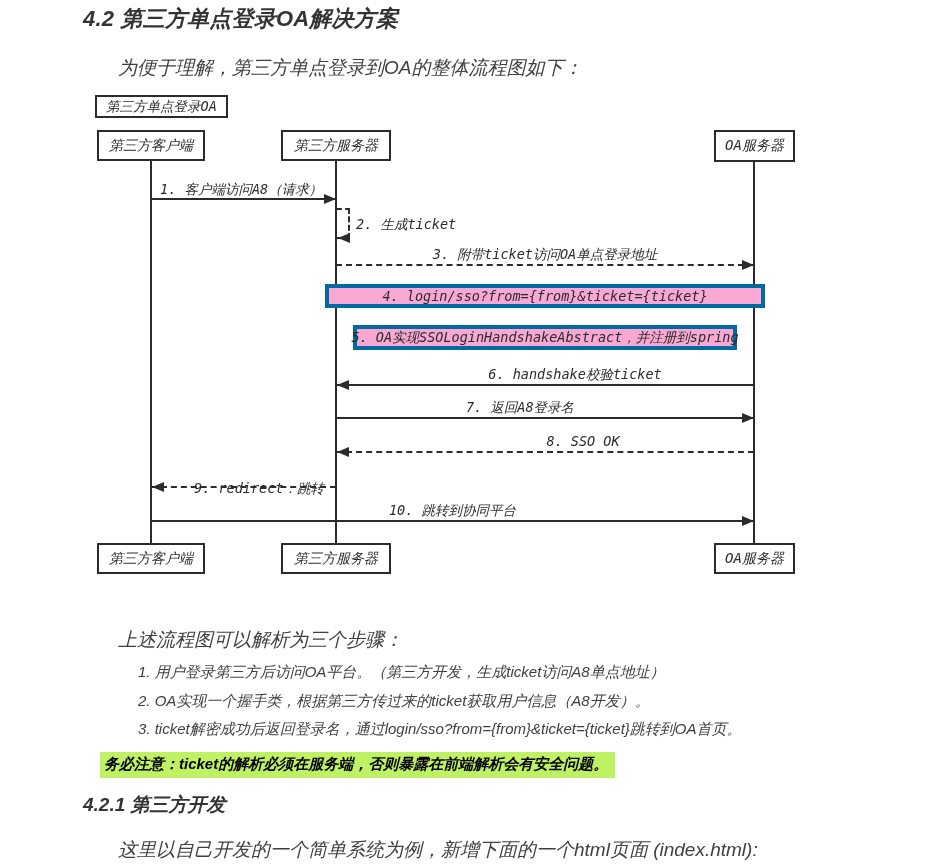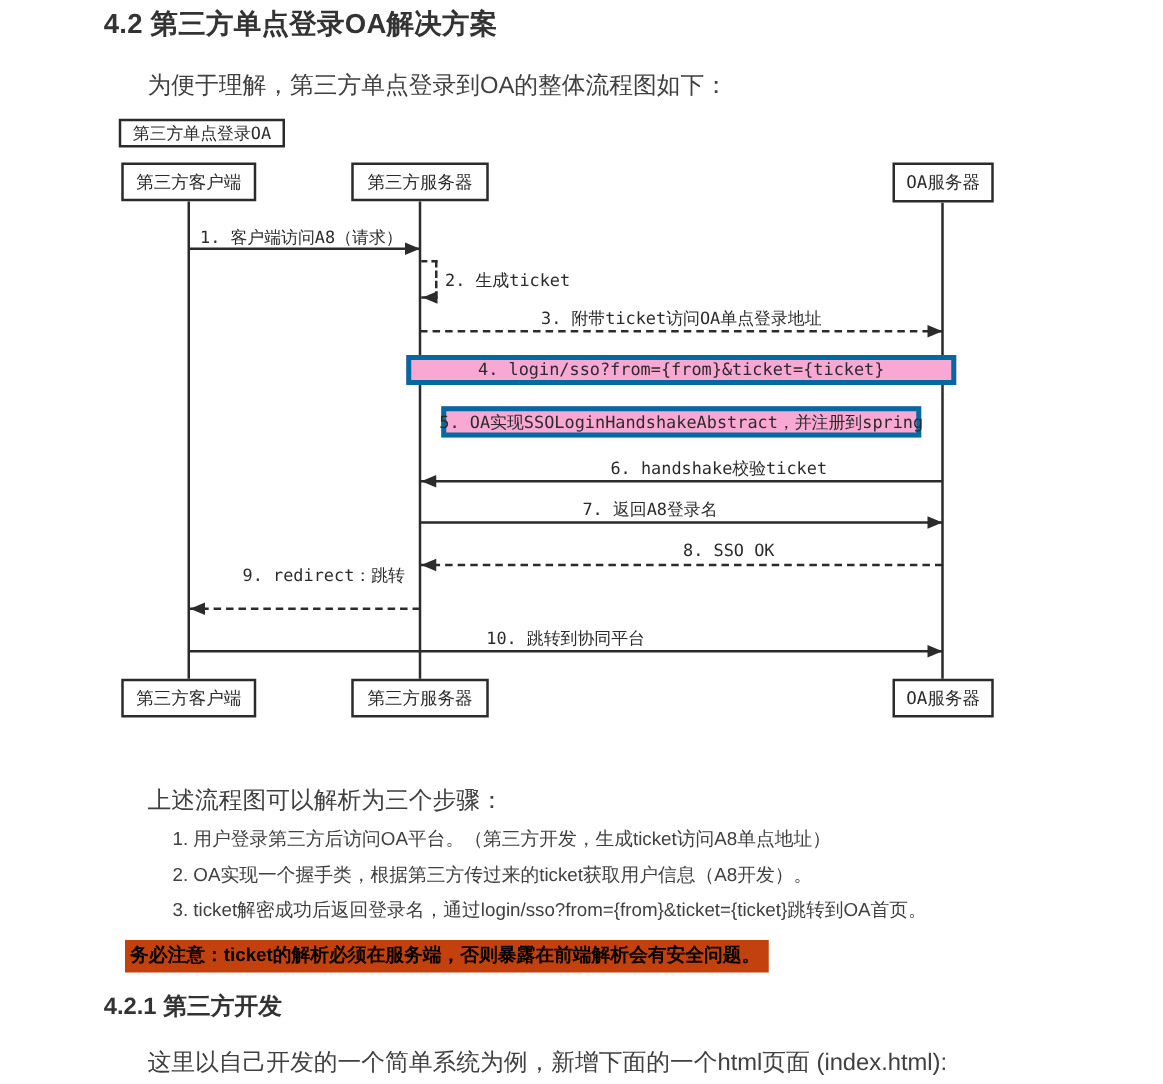--- a/index.html
+++ b/index.html
@@ -1,15 +1,15 @@
 <!DOCTYPE html>
 <html><head>
 <meta charset="utf-8">
 <style>
-  * { margin: 0; padding: 0; box-sizing: border-box; }
+  * { margin: 0; padding: 0; box-sizing: border-box; font-style: italic; }
   html, body { background: #ffffff; }
   .page {
     position: relative;
     width: 930px;
     height: 867px;
     background: #ffffff;
     overflow: hidden;
     font-family: "Liberation Sans", "DejaVu Sans", sans-serif;
     color: #404040;
   }
@@ -22,21 +22,21 @@
     position: absolute; left: 83px; top: 792px;
     font-size: 19px; font-weight: 700; color: #333333;
   }
   .para { position: absolute; font-size: 19px; color: #404040; }
   .intro { left: 118px; top: 55px; }
   .steps-intro { left: 118px; top: 627px; }
   .outro { left: 118px; top: 837px; }
   .steps { position: absolute; left: 138px; top: 658px; font-size: 15px; line-height: 28.5px; color: #404040; }
   .note {
     position: absolute; left: 100px; top: 752px;
-    background: #c2410c; color: #000000;
+    background: #bef264; color: #000000;
     font-size: 15px; font-weight: 700;
     padding: 3px 7px 4px 4px;
     white-space: nowrap;
   }
 
   
   .dfont { font-family: "DejaVu Sans Mono", "Liberation Mono", monospace; font-size: 13.5px; color: #2b2b2b; }
   .abox {
     position: absolute;
     border: 2px solid #2b2b2b;
@@ -105,21 +105,21 @@
     <div class="ah left" style="left:337px; top:380px;"></div>
 
     <div class="mlabel dfont center" style="left:336px; top:399px; width:368px;">7. 返回A8登录名</div>
     <div class="mline" style="left:336px; top:417px; width:418px;"></div>
     <div class="ah right" style="left:742px; top:413px;"></div>
 
     <div class="mlabel dfont center" style="left:336px; top:433px; width:494px;">8. SSO OK</div>
     <div class="mline dashed" style="left:336px; top:451px; width:418px;"></div>
     <div class="ah left" style="left:337px; top:447px;"></div>
 
-    <div class="mlabel dfont center" style="left:151px; top:452px; width:216px;">9. redirect：跳转</div>
+    <div class="mlabel dfont center" style="left:151px; top:480px; width:216px;">9. redirect：跳转</div>
     <div class="mline dashed" style="left:151px; top:486px; width:185px;"></div>
     <div class="ah left" style="left:152px; top:482px;"></div>
 
     <div class="mlabel dfont center" style="left:151px; top:502px; width:603px;text-align:center;">10. 跳转到协同平台</div>
     <div class="mline" style="left:151px; top:520px; width:603px;"></div>
     <div class="ah right" style="left:742px; top:516px;"></div>
 
     <div class="abox dfont" style="left:97px; top:543px; width:108px; height:31px; font-size:14px;">第三方客户端</div>
     <div class="abox dfont" style="left:281px; top:543px; width:110px; height:31px; font-size:14px;">第三方服务器</div>
     <div class="abox dfont" style="left:714px; top:543px; width:81px; height:31px; font-size:14px;">OA服务器</div>

